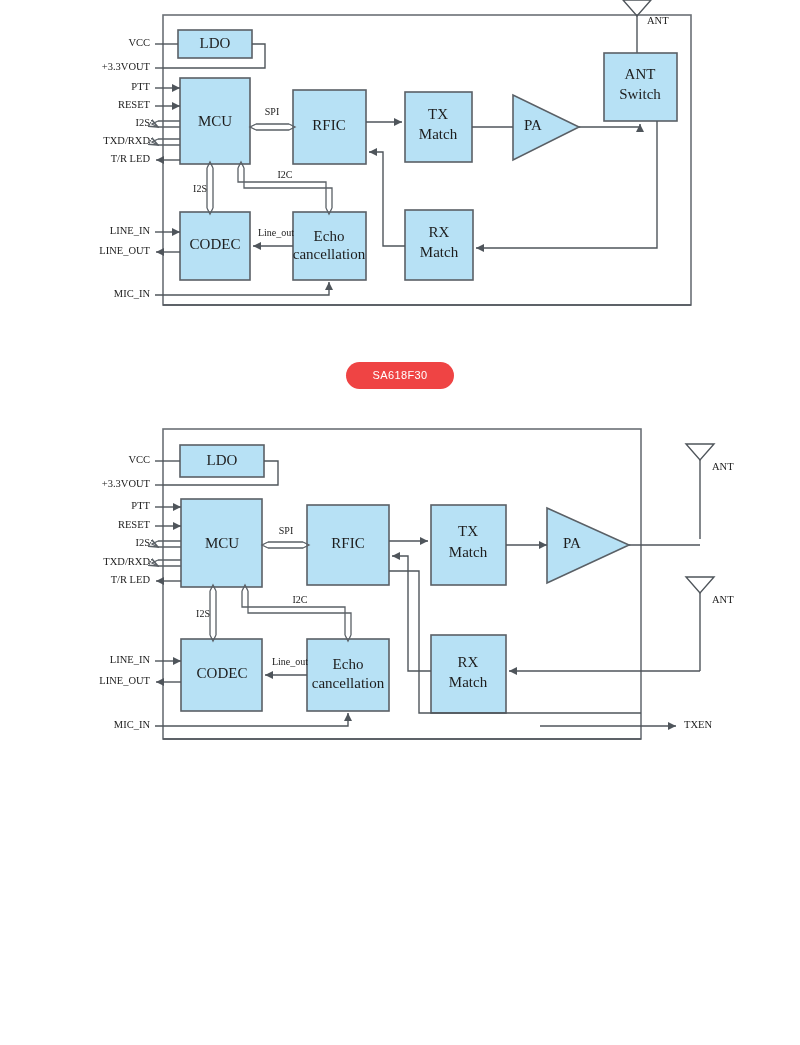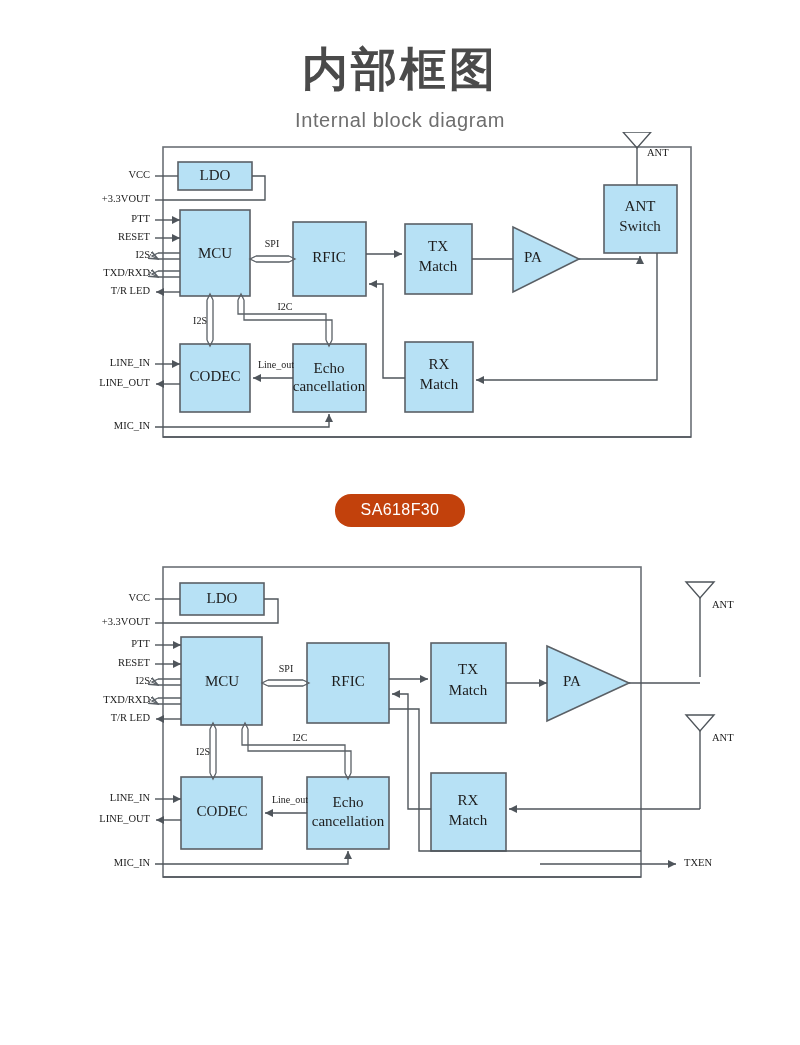--- a/index.html
+++ b/index.html
@@ -45,24 +45,24 @@
   .diagram-wrap {
     position: relative;
     width: 800px;
   }
   .badge-row {
     text-align: center;
     margin-top: 2px;
   }
   .badge {
     display: inline-block;
-    background: #c2410c;
+    background: #ef4444;
     color: #ffffff;
     font-family: "Liberation Sans", sans-serif;
-    font-size: 16px;
+    font-size: 11px;
     padding: 7px 26px 8px 26px;
     border-radius: 16px;
     letter-spacing: 0.4px;
   }
   svg { display: block; }
   .blk {
     fill: #b7e1f5;
     stroke: #5a6066;
     stroke-width: 1.6;
   }
@@ -113,24 +113,20 @@
     fill: none;
     stroke: #4f555b;
     stroke-width: 1.4;
   }
 </style>
 </head>
 <body>
 
 <div class="page">
 
-  <div class="header">
-    <h1 class="title-cn">内部框图</h1>
-    <p class="title-en">Internal block diagram</p>
-  </div>
 
   <div class="diagram-wrap">
     <svg width="800" height="360" viewBox="0 0 800 360">
       <defs>
         <marker id="arr1" markerWidth="7" markerHeight="7" refX="6" refY="3" orient="auto">
           <path d="M0,0 L6,3 L0,6 z" fill="#4f555b"></path>
         </marker>
         <marker id="arrs1" markerWidth="8" markerHeight="8" refX="7" refY="3.5" orient="auto">
           <path d="M0,0.6 L7,3.5 L0,6.4 z" fill="none" stroke="#5a6066" stroke-width="1.2"></path>
         </marker>

